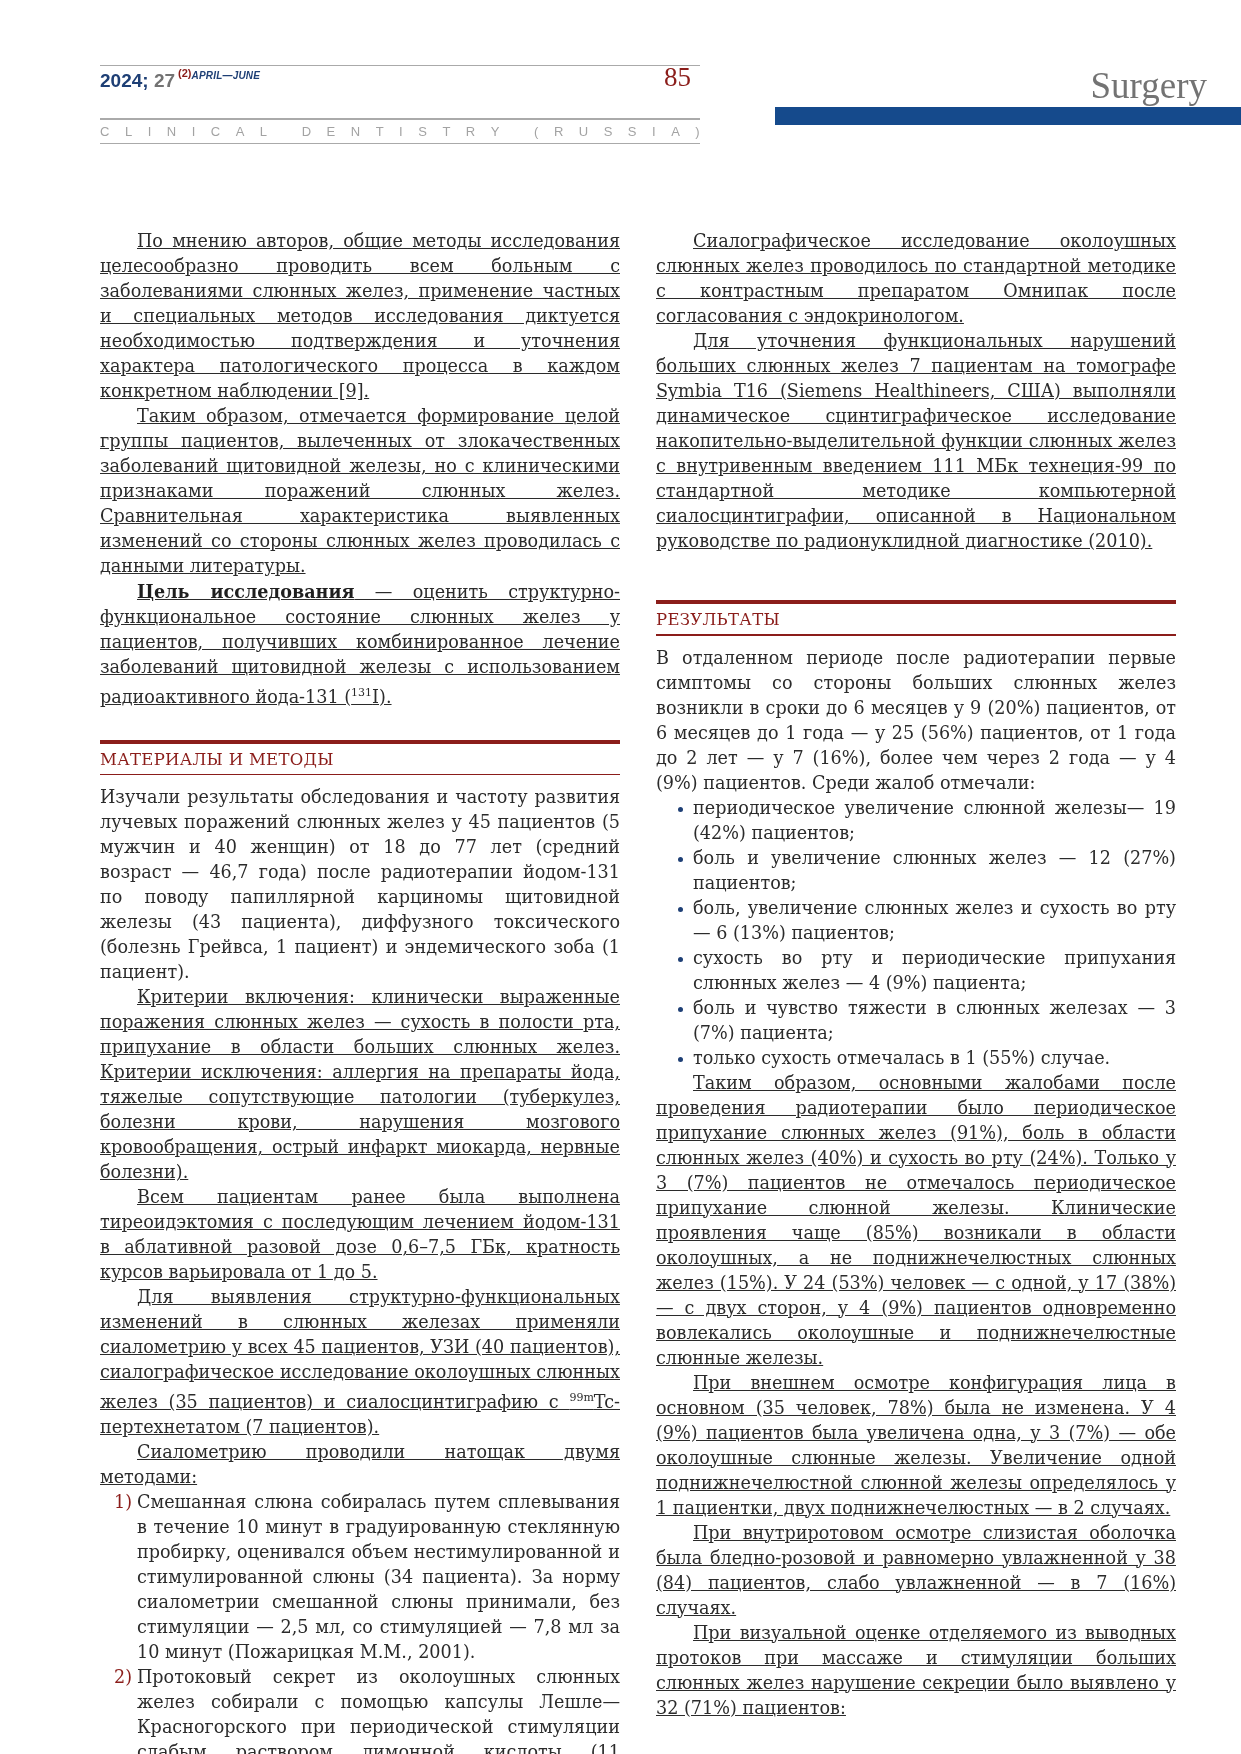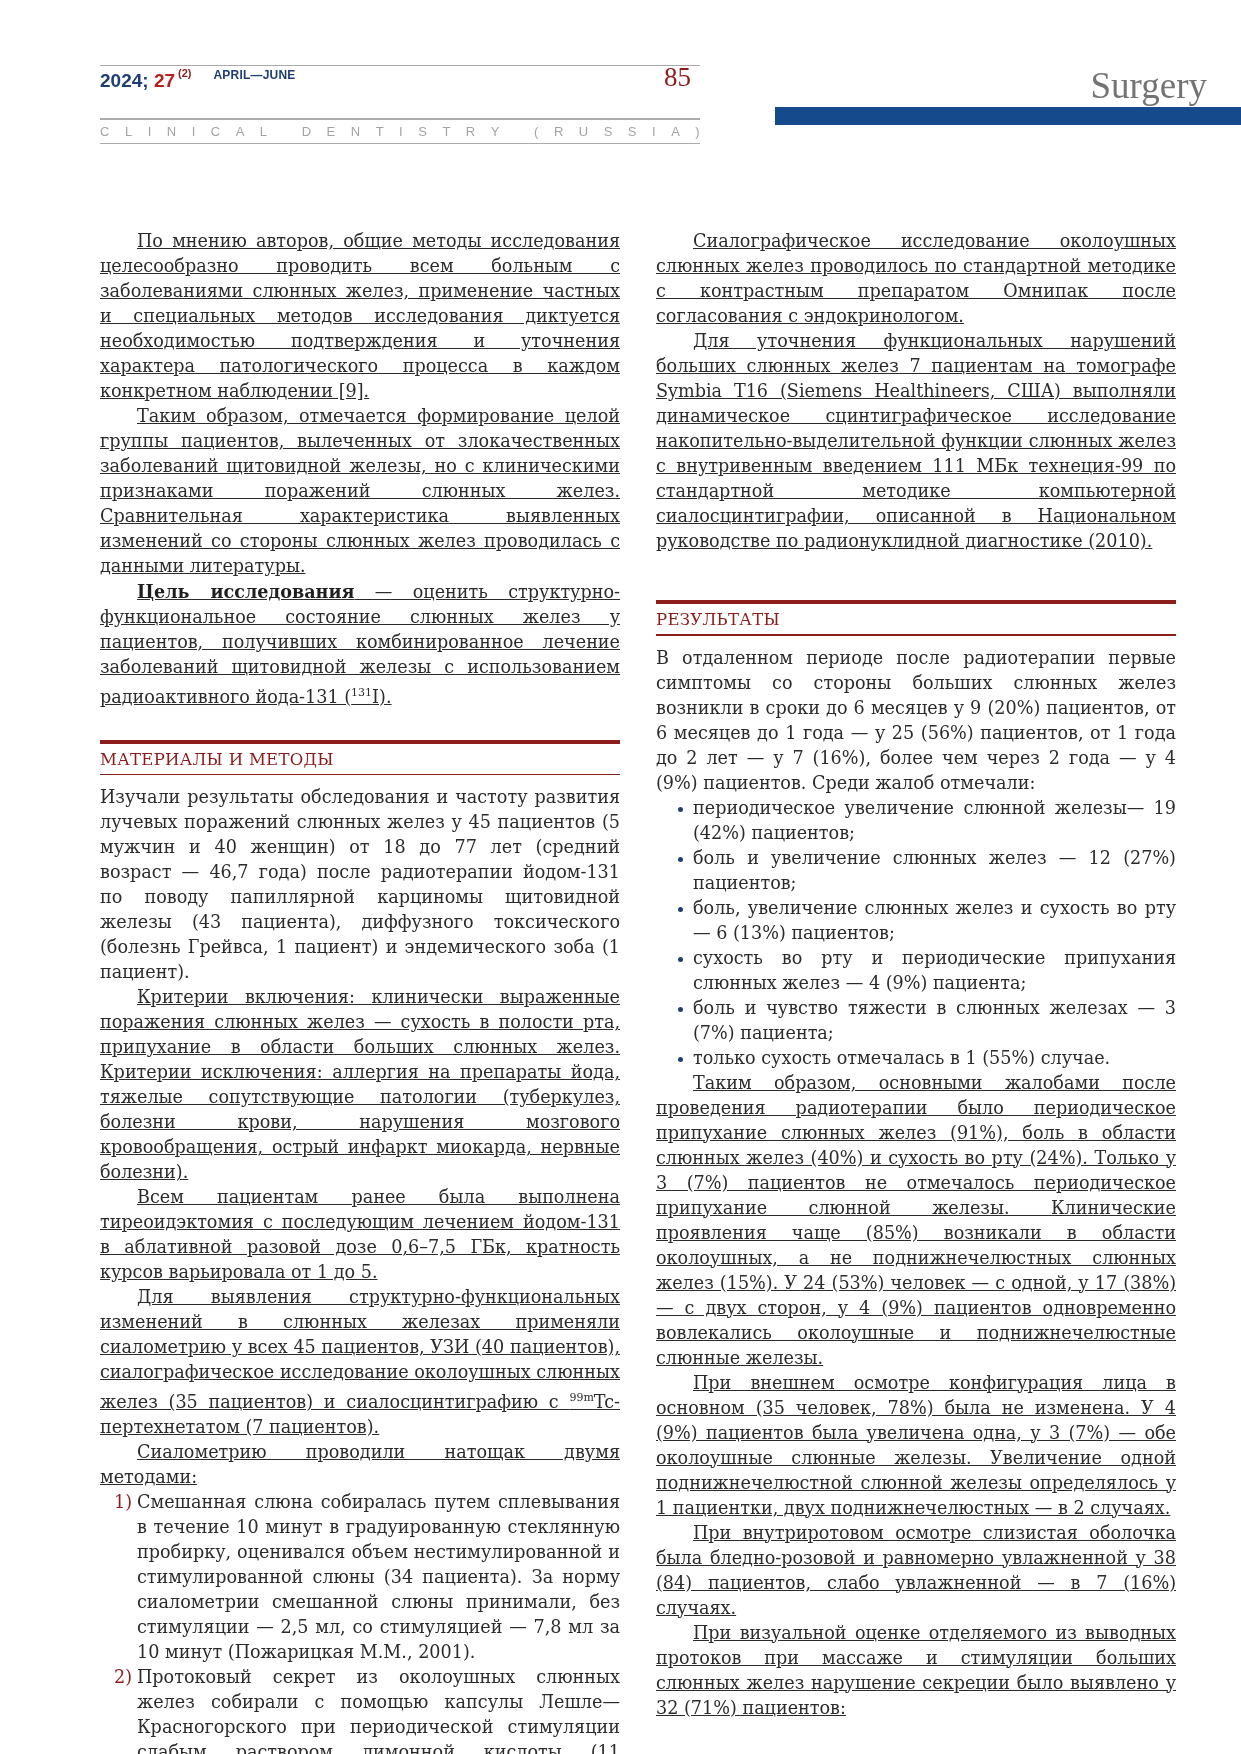--- a/index.html
+++ b/index.html
@@ -2,23 +2,23 @@
 <html><head>
 <meta charset="utf-8">
 <style>
   html, body { margin: 0; padding: 0; background: #ffffff; }
   body { width: 1241px; height: 1754px; position: relative; overflow: hidden;
          font-family: "DejaVu Serif", "Liberation Serif", serif; color: #2b2b2b; }
 
   
   .hdr-topline { position: absolute; left: 100px; top: 65px; width: 600px; height: 1px; background: #aaa; }
   .hdr-issue { position: absolute; left: 100px; top: 70px; font-family: "Liberation Sans", sans-serif; font-weight: bold; font-size: 19px; color: #1e3f75; }
-  .hdr-issue .vol { color: #b91c1c; }
+  .hdr-issue .vol { color: #737373; }
   .hdr-issue sup { font-size: 11px; color: #8b1d1a; position: relative; top: -3px; margin-left: 3px; }
-  .hdr-issue .period { font-size: 12px; color: #1e3f75; margin-left: 22px; position: relative; top: -8px; letter-spacing: 0.2px; }
+  .hdr-issue .period { font-size: 10px; font-style: italic; color: #1e3f75; margin-left: 0; position: relative; top: -8px; letter-spacing: 0.2px; }
   .hdr-page { position: absolute; left: 664px; top: 62px; font-family: "Liberation Serif", serif; font-size: 27px; color: #8b1d1a; }
   .hdr-midline { position: absolute; left: 100px; top: 118px; width: 600px; height: 2px; background: #aaa; }
   .hdr-journal { position: absolute; left: 100px; top: 124px; width: 600px; font-family: "Liberation Sans", sans-serif; font-size: 13px; color: #a3a3a3; letter-spacing: 0px; display: flex; justify-content: space-between; }
   .hdr-journal span { display: inline-block; }
   .hdr-bottomline { position: absolute; left: 100px; top: 143px; width: 600px; height: 1px; background: #aaa; }
   .hdr-section { position: absolute; right: 34px; top: 64px; font-family: "Liberation Serif", serif; font-size: 37px; color: #737373; }
   .hdr-bar { position: absolute; left: 775px; top: 107px; width: 466px; height: 18px; background: #154a8c; }
 
   
   .col { position: absolute; top: 229px; width: 520px; font-size: 17.6px; line-height: 25px; text-align: justify; }

